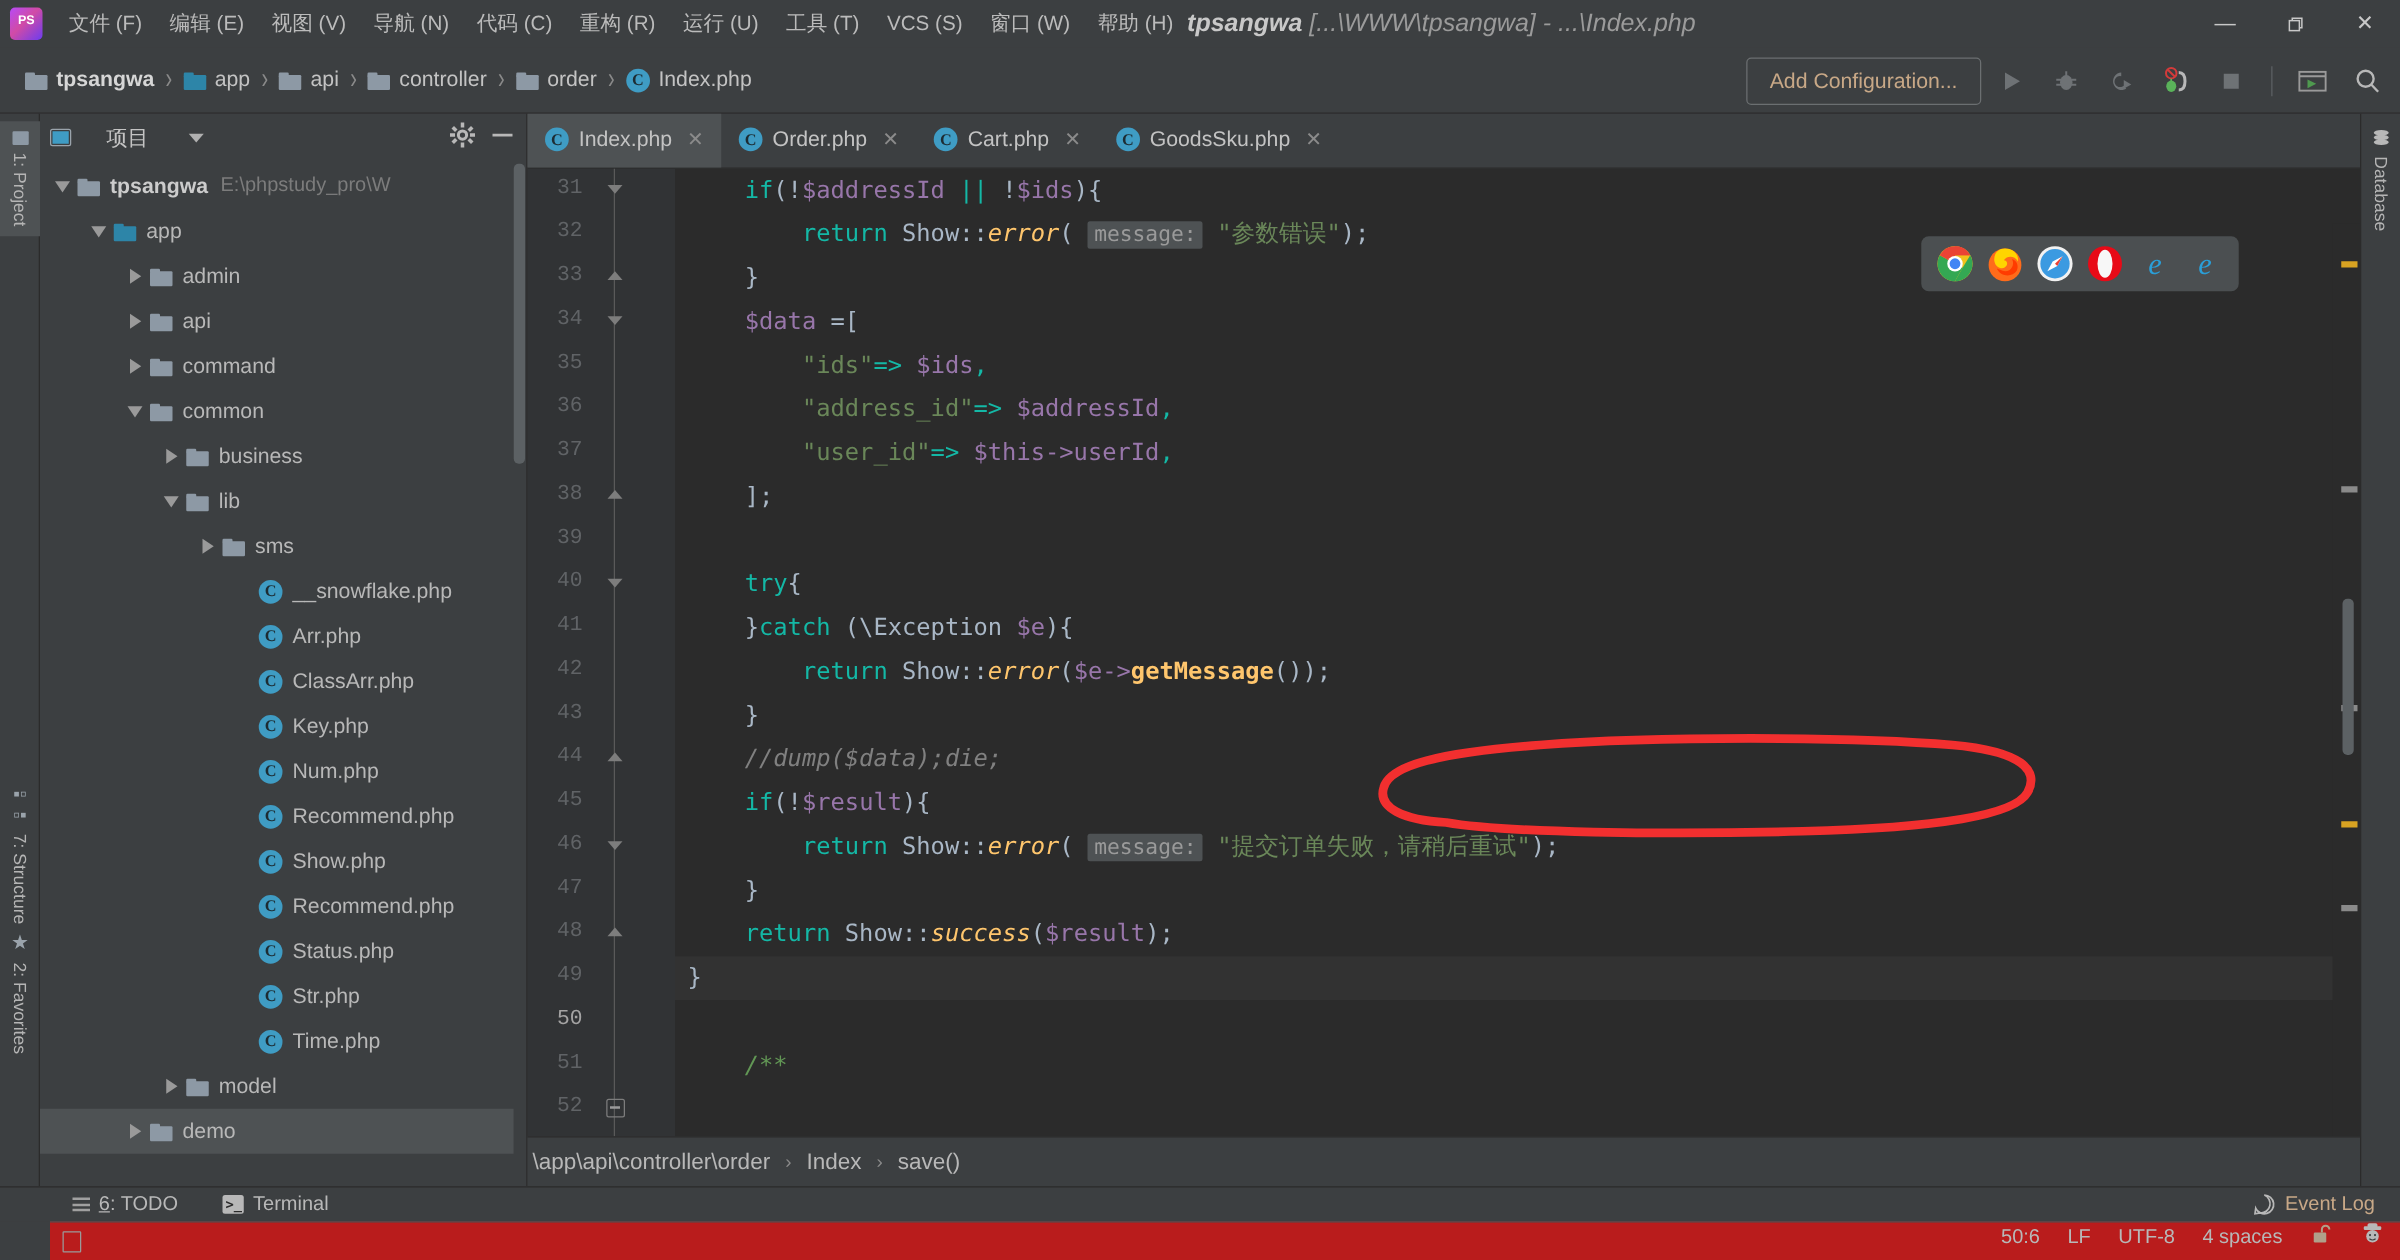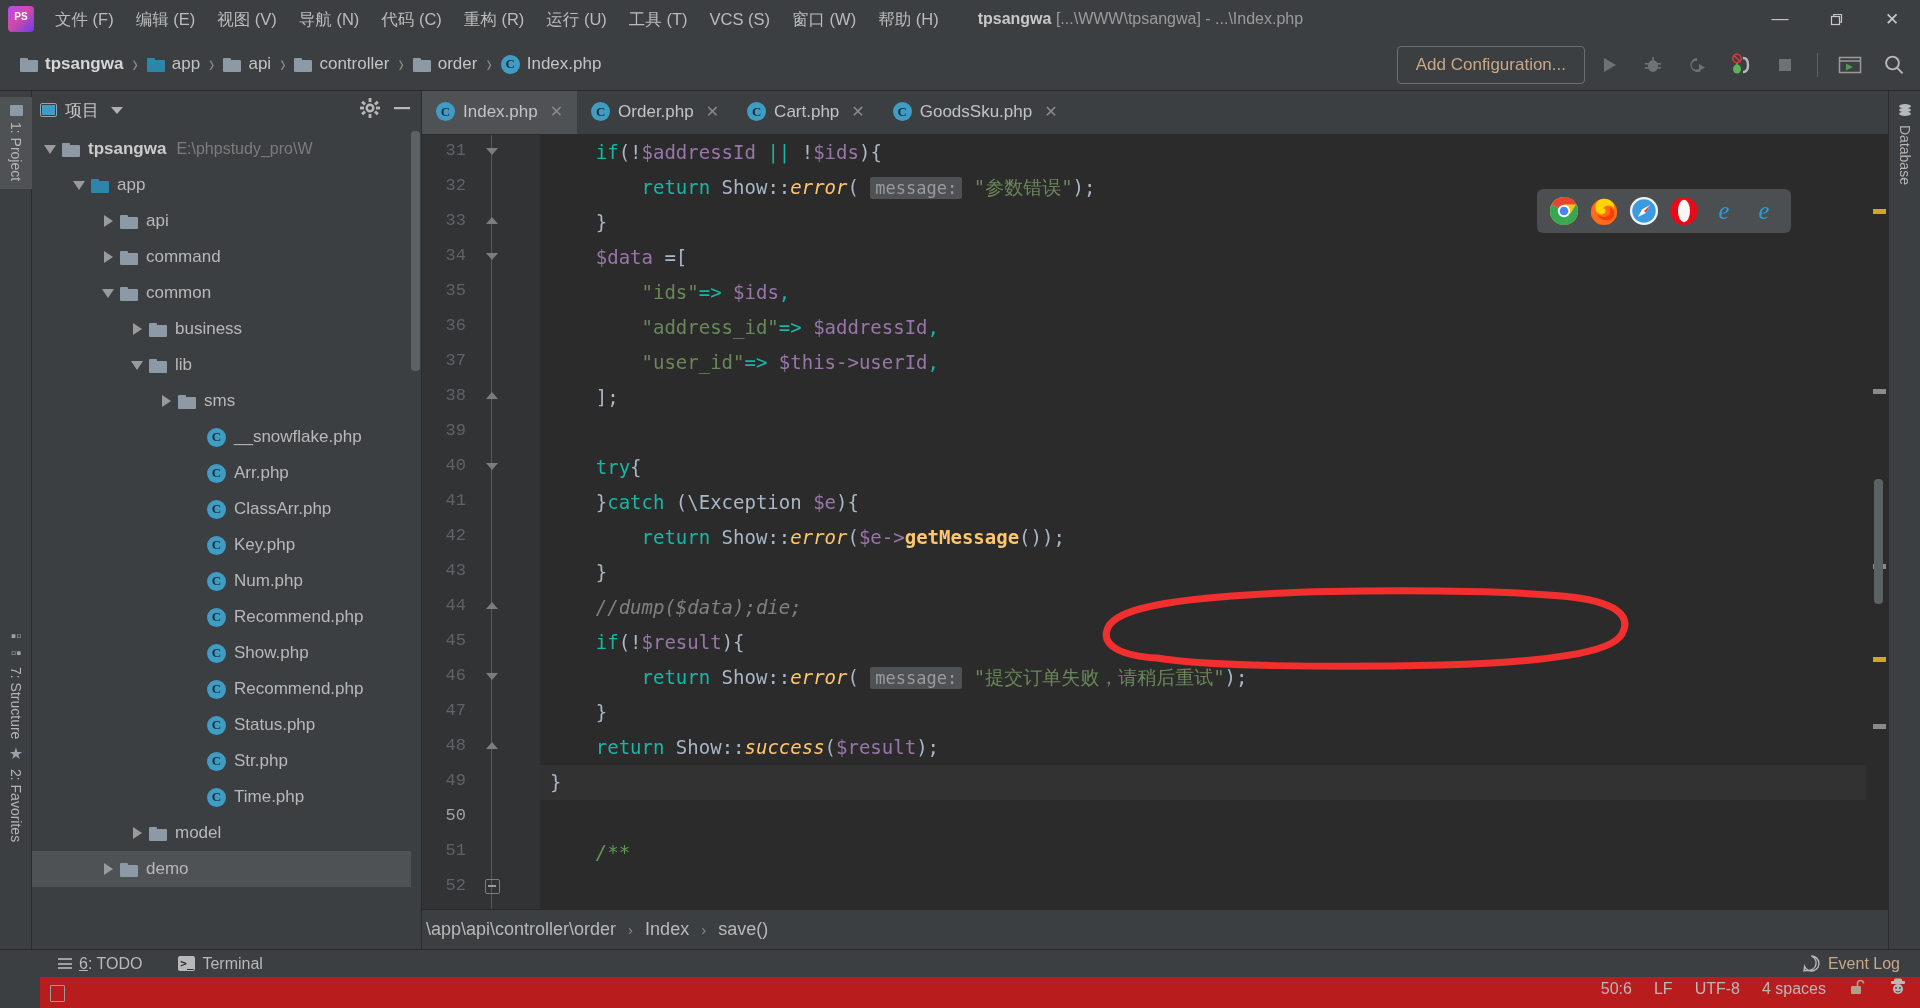--- a/index.html
+++ b/index.html
@@ -26,21 +26,21 @@
     content: "PS"; position: absolute; left: 0; right: 0; top: 5px;
     text-align: center; font-size: 10px; font-weight: bold; color: #ffffff;
     font-family: "Liberation Sans", sans-serif;
   }
   .menu { display: flex; align-items: center; height: 38px; }
   .menu-item {
     font-size: 16.5px; color: #bbbbbb; padding: 0 11px; line-height: 38px;
     white-space: nowrap; cursor: default;
   }
   .win-title {
-    font-size: 16px; color: #9b9b9b; margin-left: 28px; white-space: nowrap;
+    font-size: 20px; color: #9b9b9b; white-space: nowrap; font-style: italic;
   }
   .win-title b { color: #c8c8c8; font-weight: bold; }
   .win-btns {
     position: absolute; right: 0; top: 0; height: 38px; display: flex;
     align-items: center;
   }
   .win-btn {
     width: 56px; height: 38px; display: flex; align-items: center;
     justify-content: center; color: #c8c8c8; font-size: 17px;
   }
@@ -129,20 +129,21 @@
   }
 
   
   .project {
     position: absolute; left: 32px; top: 91px; width: 390px; height: 858px;
     background: #3c3f41; border-right: 1px solid #2b2b2b;
   }
   .project-header {
     height: 38px; display: flex; align-items: center; padding: 0 8px;
     position: relative;
+    gap: 20px;
   }
   .proj-ico {
     width: 17px; height: 14px; border: 1.5px solid #9aa3ab; border-radius: 2px;
     position: relative; flex: none;
   }
   .proj-ico::after {
     content: ""; position: absolute; left: 1px; top: 1px; right: 1px; bottom: 1px;
     background: #3f9cc4;
   }
   .proj-title { font-size: 17px; color: #c3c3c3; margin-left: 8px; }
@@ -520,20 +521,27 @@
             <span class="tri-d"></span>
           </span>
           <span class="folder-ico blue"></span>
           <span class="nm">app</span>
         </div>
         <div class="tnode" style="padding-left: 64px;">
           <span class="tw">
             <span class="tri-r"></span>
           </span>
           <span class="folder-ico"></span>
+          <span class="nm">admin</span>
+        </div>
+        <div class="tnode" style="padding-left: 64px;">
+          <span class="tw">
+            <span class="tri-r"></span>
+          </span>
+          <span class="folder-ico"></span>
           <span class="nm">api</span>
         </div>
         <div class="tnode" style="padding-left: 64px;">
           <span class="tw">
             <span class="tri-r"></span>
           </span>
           <span class="folder-ico"></span>
           <span class="nm">command</span>
         </div>
         <div class="tnode" style="padding-left: 64px;">

